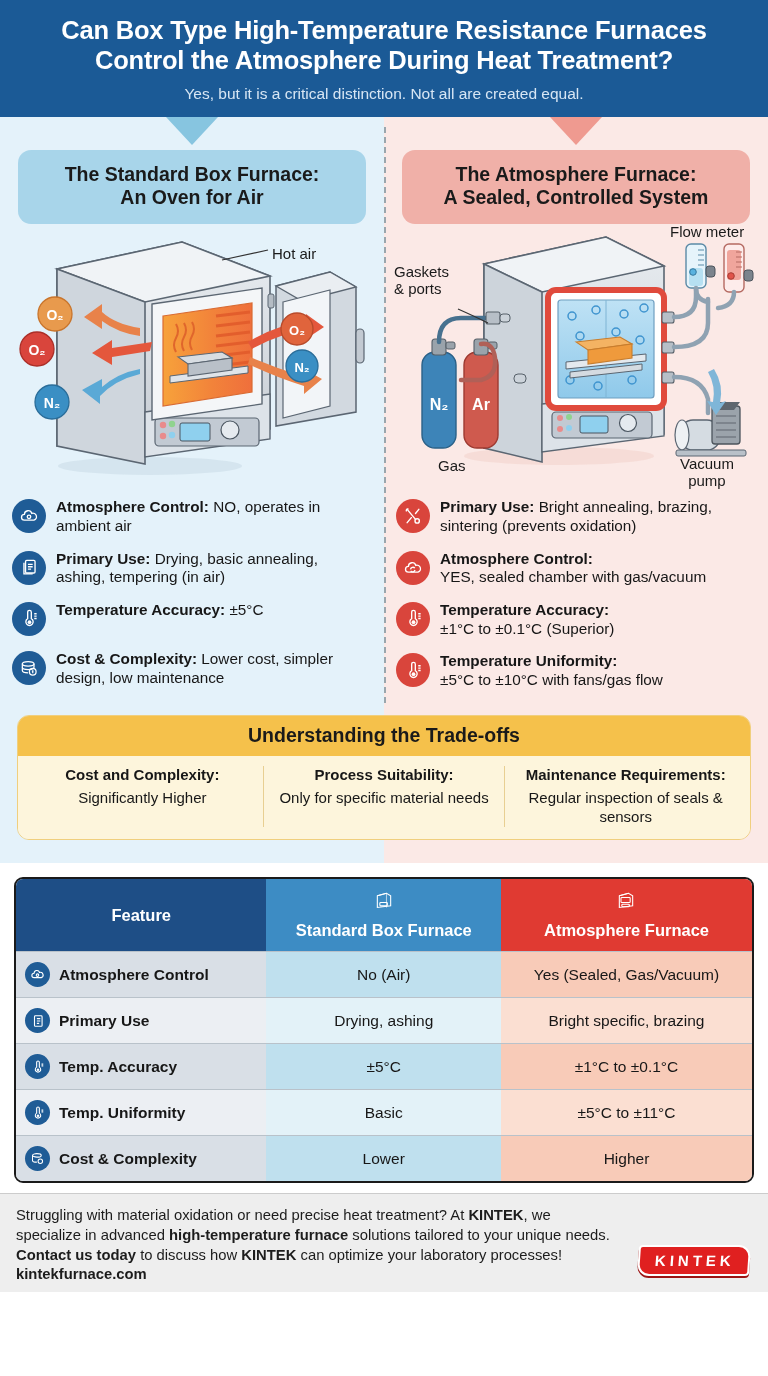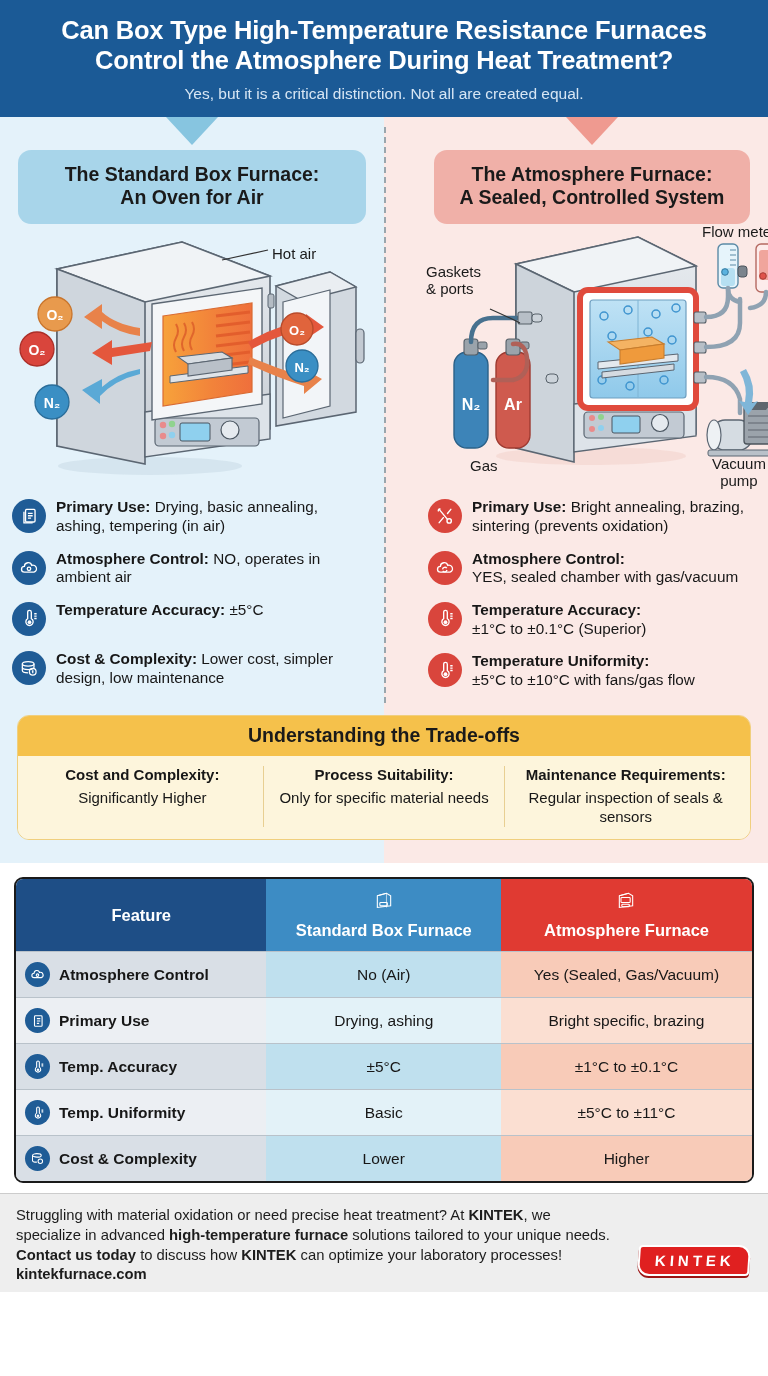--- a/index.html
+++ b/index.html
@@ -41,21 +41,21 @@
     color: #1a1a1a;
     flex: 0 0 auto;
   }
   .section-title b { font-weight: bold; }
   .section-title span.light { font-weight: normal; }
 
   
   .compare { display: flex; flex: 0 0 auto; position: relative; }
   .col { width: 384px; position: relative; padding: 0 0 10px; }
   .col.left  { background: #e4f2fa; }
-  .col.right { background: #fbe9e6; padding-left: 32px; }
+  .col.right { background: #fbe9e6; }
   .divider {
     position: absolute; left: 384px; top: 10px; bottom: 10px;
     border-left: 2px dashed #9aa6ad; z-index: 4;
   }
 
   .arrow-down { width: 100%; display: flex; justify-content: center; height: 28px; }
   .arrow-down i {
     display: block; width: 0; height: 0;
     border-left: 26px solid transparent;
     border-right: 26px solid transparent;
@@ -258,39 +258,39 @@
             <text x="297" y="111" font-size="13">O₂</text>
             <text x="302" y="148" font-size="13">N₂</text>
           </g>
         </svg>
         <div class="ill-label" style="left:272px; top:22px;">Hot air</div>
       </div>
 
       <div class="bullets">
         <div class="bullet">
           <div class="bicon">
+            <svg width="20" height="20" viewBox="0 0 24 24" fill="none" stroke="#fff" stroke-width="1.6">
+              <path d="M6.5 17a3.5 3.5 0 010-7 4.5 4.5 0 018.8-1.2A3.2 3.2 0 0118 17z"></path>
+              <circle cx="12" cy="13" r="2.1"></circle>
+            </svg>
+          </div>
+          <div class="btext">
+            <b>Atmosphere Control:</b><span> NO, operates in ambient air</span>
+          </div>
+        </div>
+        <div class="bullet">
+          <div class="bicon">
             <svg width="19" height="19" viewBox="0 0 24 24" fill="none" stroke="#fff" stroke-width="1.7">
               <rect x="7" y="3" width="12" height="16" rx="1.5"></rect>
                 <path d="M5 6v14h11"></path>
               <path d="M10 8h6M10 11h6M10 14h4"></path>
             </svg>
           </div>
           <div class="btext">
             <b>Primary Use:</b><span> Drying, basic annealing, ashing, tempering (in air)</span>
-          </div>
-        </div>
-        <div class="bullet">
-          <div class="bicon">
-            <svg width="20" height="20" viewBox="0 0 24 24" fill="none" stroke="#fff" stroke-width="1.6">
-              <path d="M6.5 17a3.5 3.5 0 010-7 4.5 4.5 0 018.8-1.2A3.2 3.2 0 0118 17z"></path>
-              <circle cx="12" cy="13" r="2.1"></circle>
-            </svg>
-          </div>
-          <div class="btext">
-            <b>Atmosphere Control:</b><span> NO, operates in ambient air</span>
           </div>
         </div>
         <div class="bullet">
           <div class="bicon">
             <svg width="19" height="19" viewBox="0 0 24 24" fill="none" stroke="#fff" stroke-width="1.7">
               <path d="M12 4a2.3 2.3 0 014.6 0v8.2a4.6 4.6 0 11-4.6 0z" transform="translate(-2.3 0)"></path>
               <circle cx="12" cy="16.6" r="2.4" fill="#fff" stroke="none"></circle>
               <path d="M18 6h3M18 9h3M18 12h3"></path>
             </svg>
           </div>

